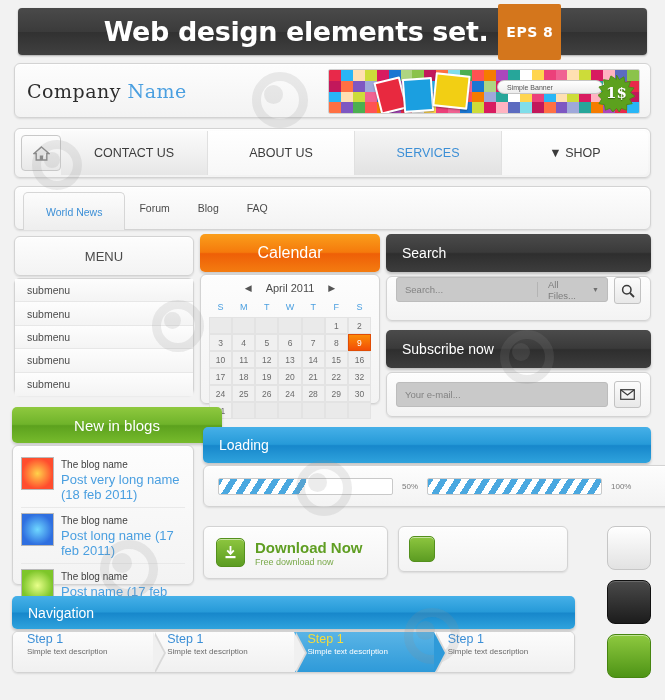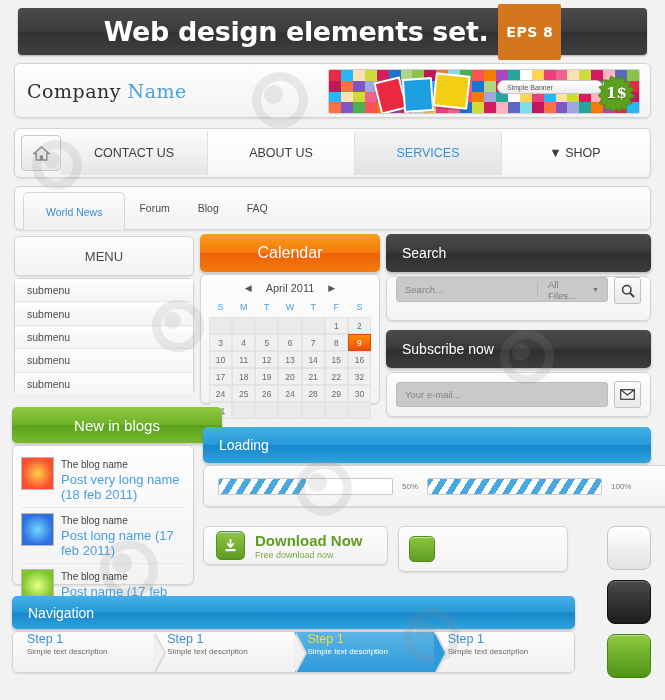--- a/index.html
+++ b/index.html
@@ -233,21 +233,21 @@
   .bar .fill::after {
     content:""; position:absolute; inset:0;
     background:repeating-linear-gradient(-58deg,#fff 0 6px,transparent 6px 12px);
   }
   .bar1 { width:175px; }
   .bar2 { width:175px; }
   .pct { font-size:8px; color:#7a7a7a; }
 
   
   .dl-btn {
-    position:absolute; left:203px; top:526px; width:185px; height:39px;
+    position:absolute; left:203px; top:526px; width:185px; height:53px;
     display:flex; align-items:center; gap:10px; padding-left:12px;
   }
   .dl-icon {
     width:29px; height:29px; border-radius:5px;
     background:linear-gradient(180deg,#8dc63f,#5c9c22);
     border:1px solid #54901d; display:flex; align-items:center; justify-content:center;
     box-shadow: inset 0 1px 0 rgba(255,255,255,.5);
   }
   .dl-main { font-size:15px; font-weight:bold; color:#5f9e22; }
   .dl-sub { font-size:9px; color:#79a94a; margin-top:1px; }

